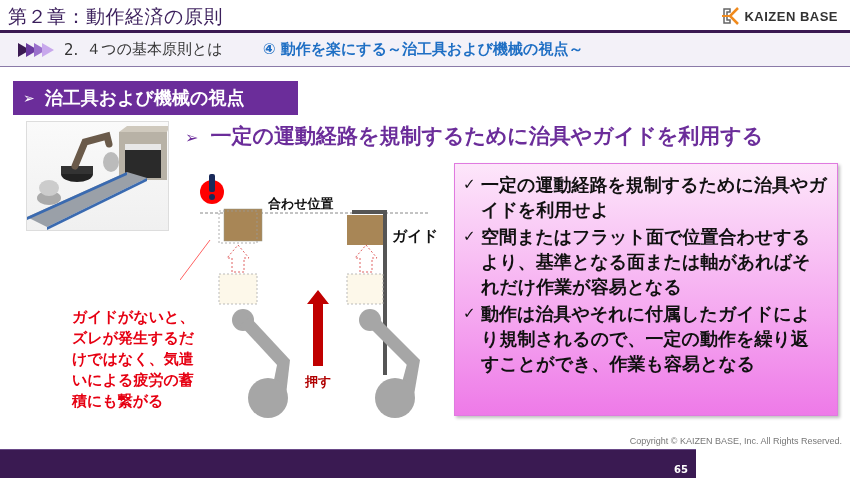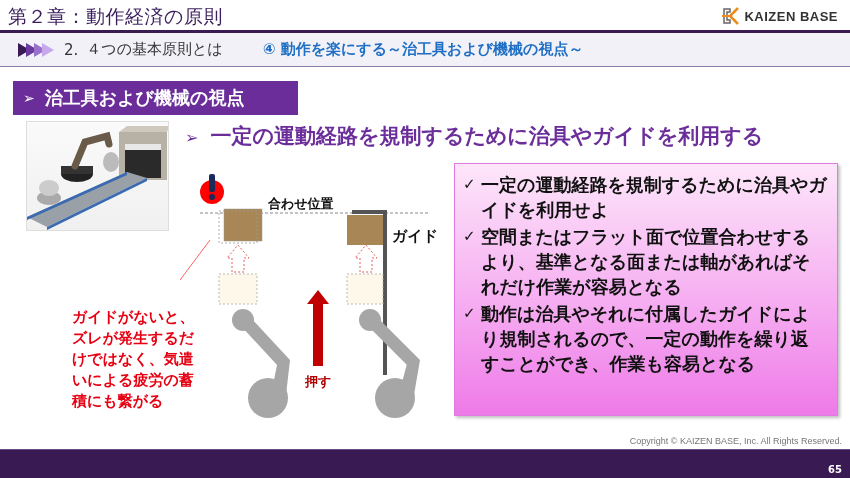--- a/index.html
+++ b/index.html
@@ -35,21 +35,21 @@
   .guide-label { position: absolute; left: 392px; top: 227px; font-size: 15px; font-weight: bold; color: #111; }
   .push-label { position: absolute; left: 305px; top: 373px; font-size: 13px; font-weight: bold; color: #b00000; }
 
   .warning-text { position: absolute; left: 40px; top: 307px; font-size: 15px; font-weight: bold; color: #e60012; line-height: 21px; margin-left: 32px; }
 
   .pink-box { position: absolute; left: 454px; top: 163px; width: 384px; height: 253px; border: 1px solid #e07ae0; background: linear-gradient(180deg, #fde6fa 0%, #f5a8f0 60%, #ee7ae8 100%); padding: 8px 10px 6px 8px; box-shadow: 2px 2px 3px rgba(0,0,0,0.25); }
   .pink-item { display: flex; font-size: 18px; font-weight: bold; color: #111; line-height: 25px; margin-bottom: 2px; }
   .pink-item .check { width: 18px; flex: none; font-size: 15px; font-weight: normal; }
 
   .copyright { position: absolute; right: 8px; top: 436px; font-size: 9px; color: #777; font-family: "Liberation Sans", sans-serif; }
-  .footer { position: absolute; left: 0; top: 449px; width: 850px; height: 29px; background: #3a1a52; border-top: 1px solid #6a4a88; }
+  .footer { position: absolute; left: 0; top: 449px; width: 696px; height: 29px; background: #3a1a52; border-top: 1px solid #6a4a88; }
   .page-num { position: absolute; right: 8px; top: 14px; font-size: 10px; font-weight: bold; color: #fff; }
 </style>
 </head>
 <body>
 
 <div class="chapter-title">第２章：動作経済の原則</div>
 
 <div class="logo">
   <svg class="logo-mark" viewBox="0 0 20 20">
     <path d="M4 3 L10 3 L10 6 L7 6 L7 14 L10 14 L10 17 L4 17 Z" fill="none" stroke="#666" stroke-width="1.5"></path>

